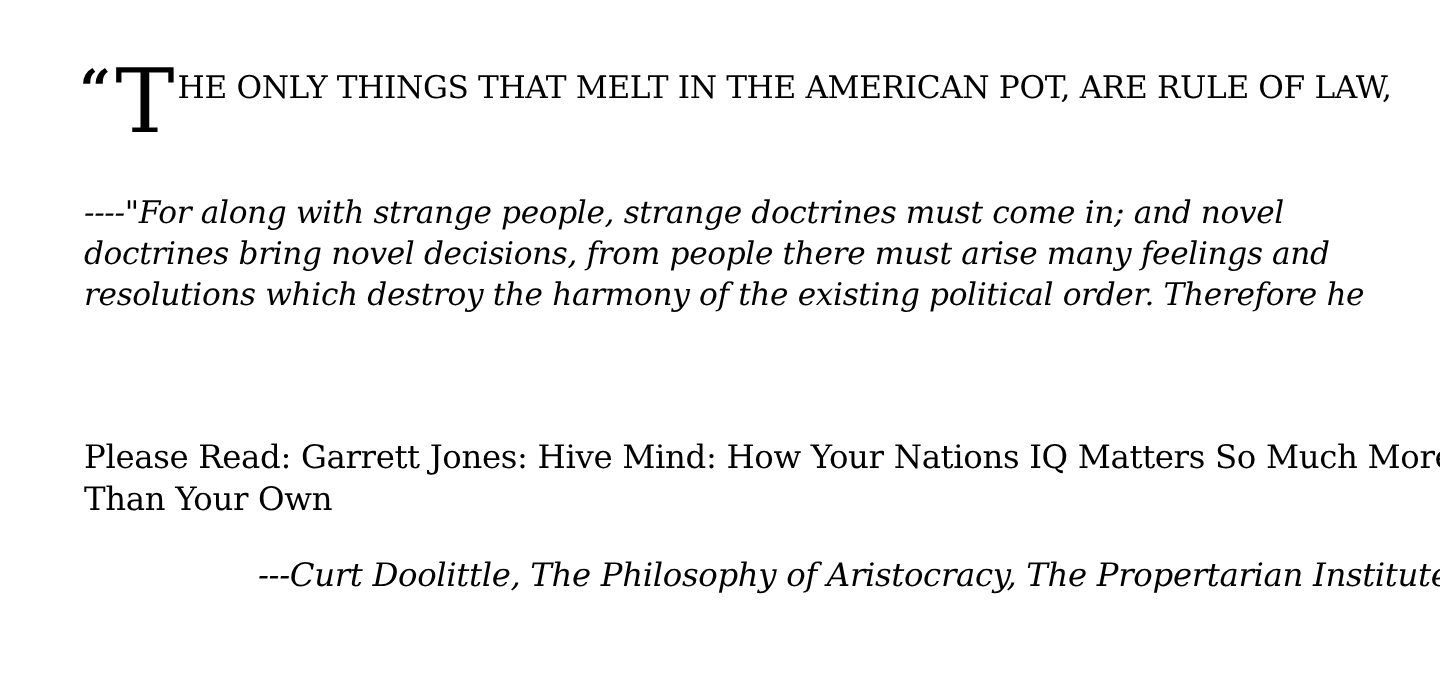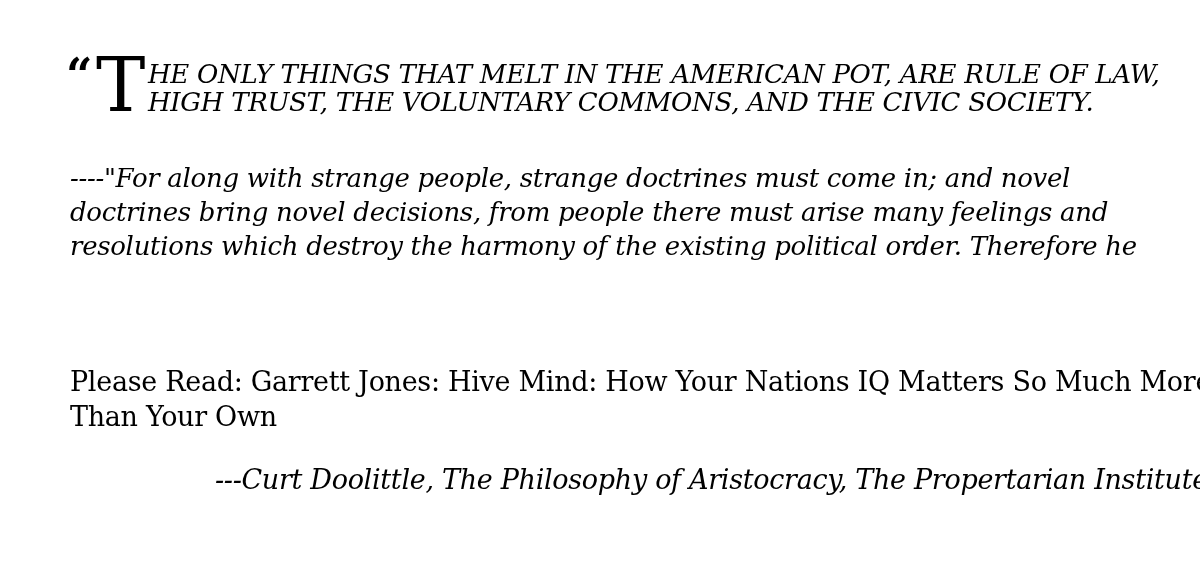--- a/index.html
+++ b/index.html
@@ -27,21 +27,21 @@
     line-height: 1;
   }
   .drop-cap {
     position: absolute;
     left: 26px;
     top: -12px;
     font-size: 74px;
     line-height: 1;
     font-weight: 500;
   }
-  .heading-lines { margin-left: 78px; font-style: italic; }
+  .heading-lines { margin-left: 78px; }
   .heading-line {
     font-size: 26px;
     line-height: 28px;
     letter-spacing: -0.3px;
     white-space: nowrap;
     font-weight: 500;
   }
   
   .plutarch-quote {
     position: absolute;
@@ -82,21 +82,20 @@
 </head>
 <body>
 
 <div class="page">
 
   <div class="heading-block">
     <span class="open-quote">“</span>
     <span class="drop-cap">T</span>
     <div class="heading-lines">
       <div class="heading-line">HE ONLY THINGS THAT MELT IN THE AMERICAN POT, ARE RULE OF LAW,</div>
-      <div class="heading-line">HIGH TRUST, THE VOLUNTARY COMMONS, AND THE CIVIC SOCIETY.</div>
     </div>
   </div>
 
   <div class="plutarch-quote">
     <div class="plutarch-line">----"For along with strange people, strange doctrines must come in; and novel</div>
     <div class="plutarch-line">doctrines bring novel decisions, from people there must arise many feelings and</div>
     <div class="plutarch-line">resolutions which destroy the harmony of the existing political order. Therefore he</div>
   </div>
 
   <div class="reading-recommendation">

